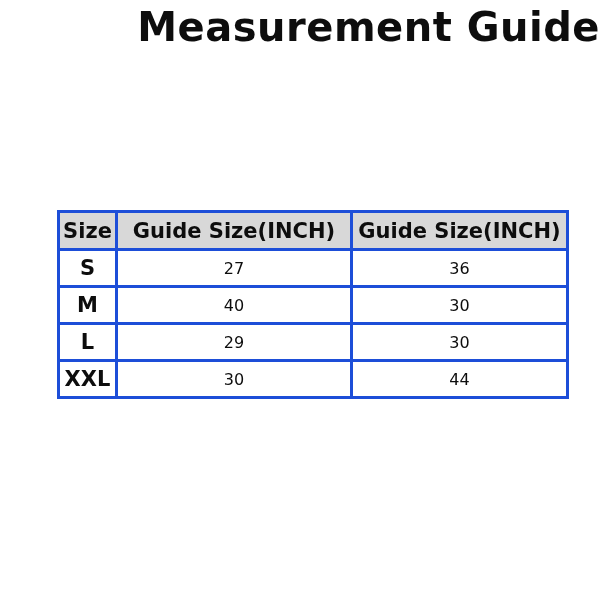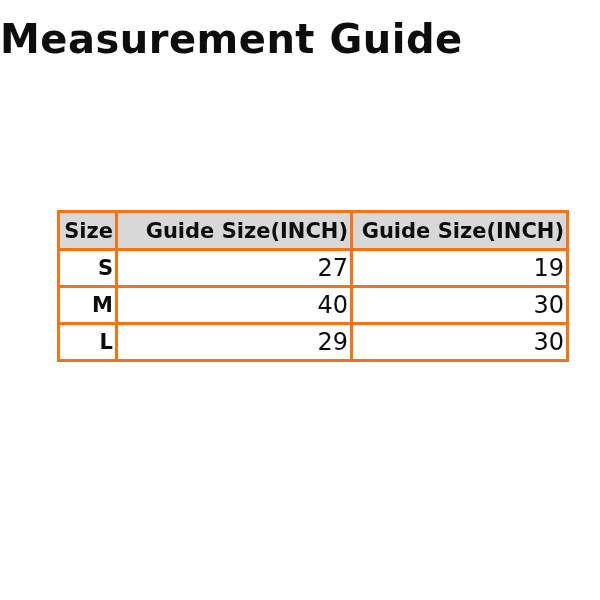--- a/index.html
+++ b/index.html
@@ -14,55 +14,55 @@
     color: #0d0d0d;
     overflow: hidden;
   }
   .page {
     position: relative;
     width: 600px;
     height: 600px;
   }
   .page-title {
     margin: 0;
-    padding-top: 16px;
-    text-align: left;
+    padding-top: 4px;
+    text-align: right;
     font-size: 40px;
     font-weight: bold;
     line-height: 1.15;
     letter-spacing: 0.5px;
     color: #0d0d0d;
   }
   table.size-chart {
     position: absolute;
     left: 57px;
     top: 210px;
     width: 488px;
     border-collapse: collapse;
     table-layout: fixed;
     background: #ffffff;
   }
   table.size-chart th,
   table.size-chart td {
-    border: 3px solid #f97316;
-    text-align: right;
+    border: 3px solid #1d4ed8;
+    text-align: center;
     vertical-align: middle;
     height: 34px;
     padding: 0 2px;
     overflow: hidden;
     white-space: nowrap;
   }
   table.size-chart th {
     background: #d8d8d8;
     font-weight: bold;
     font-size: 21px;
     height: 35px;
   }
   table.size-chart td {
-    font-size: 24px;
+    font-size: 16px;
     font-weight: normal;
   }
   table.size-chart td.size-cell {
     font-weight: bold;
     font-size: 21px;
   }
   .col-size   { width: 51px; }
   .col-length { width: 228px; }
   .col-chest  { width: 209px; }
 </style>
@@ -78,28 +78,33 @@
       <tr>
         <th class="col-size">Size</th>
         <th class="col-length">Guide Size(INCH)</th>
         <th class="col-chest">Guide Size(INCH)</th>
       </tr>
     </thead>
     <tbody>
       <tr>
         <td class="size-cell">S</td>
         <td>27</td>
-        <td>19</td>
+        <td>36</td>
       </tr>
       <tr>
         <td class="size-cell">M</td>
         <td>40</td>
         <td>30</td>
       </tr>
       <tr>
         <td class="size-cell">L</td>
         <td>29</td>
         <td>30</td>
       </tr>
+      <tr>
+        <td class="size-cell">XXL</td>
+        <td>30</td>
+        <td>44</td>
+      </tr>
     </tbody>
   </table>
 
 </div>
 
 </body></html>

